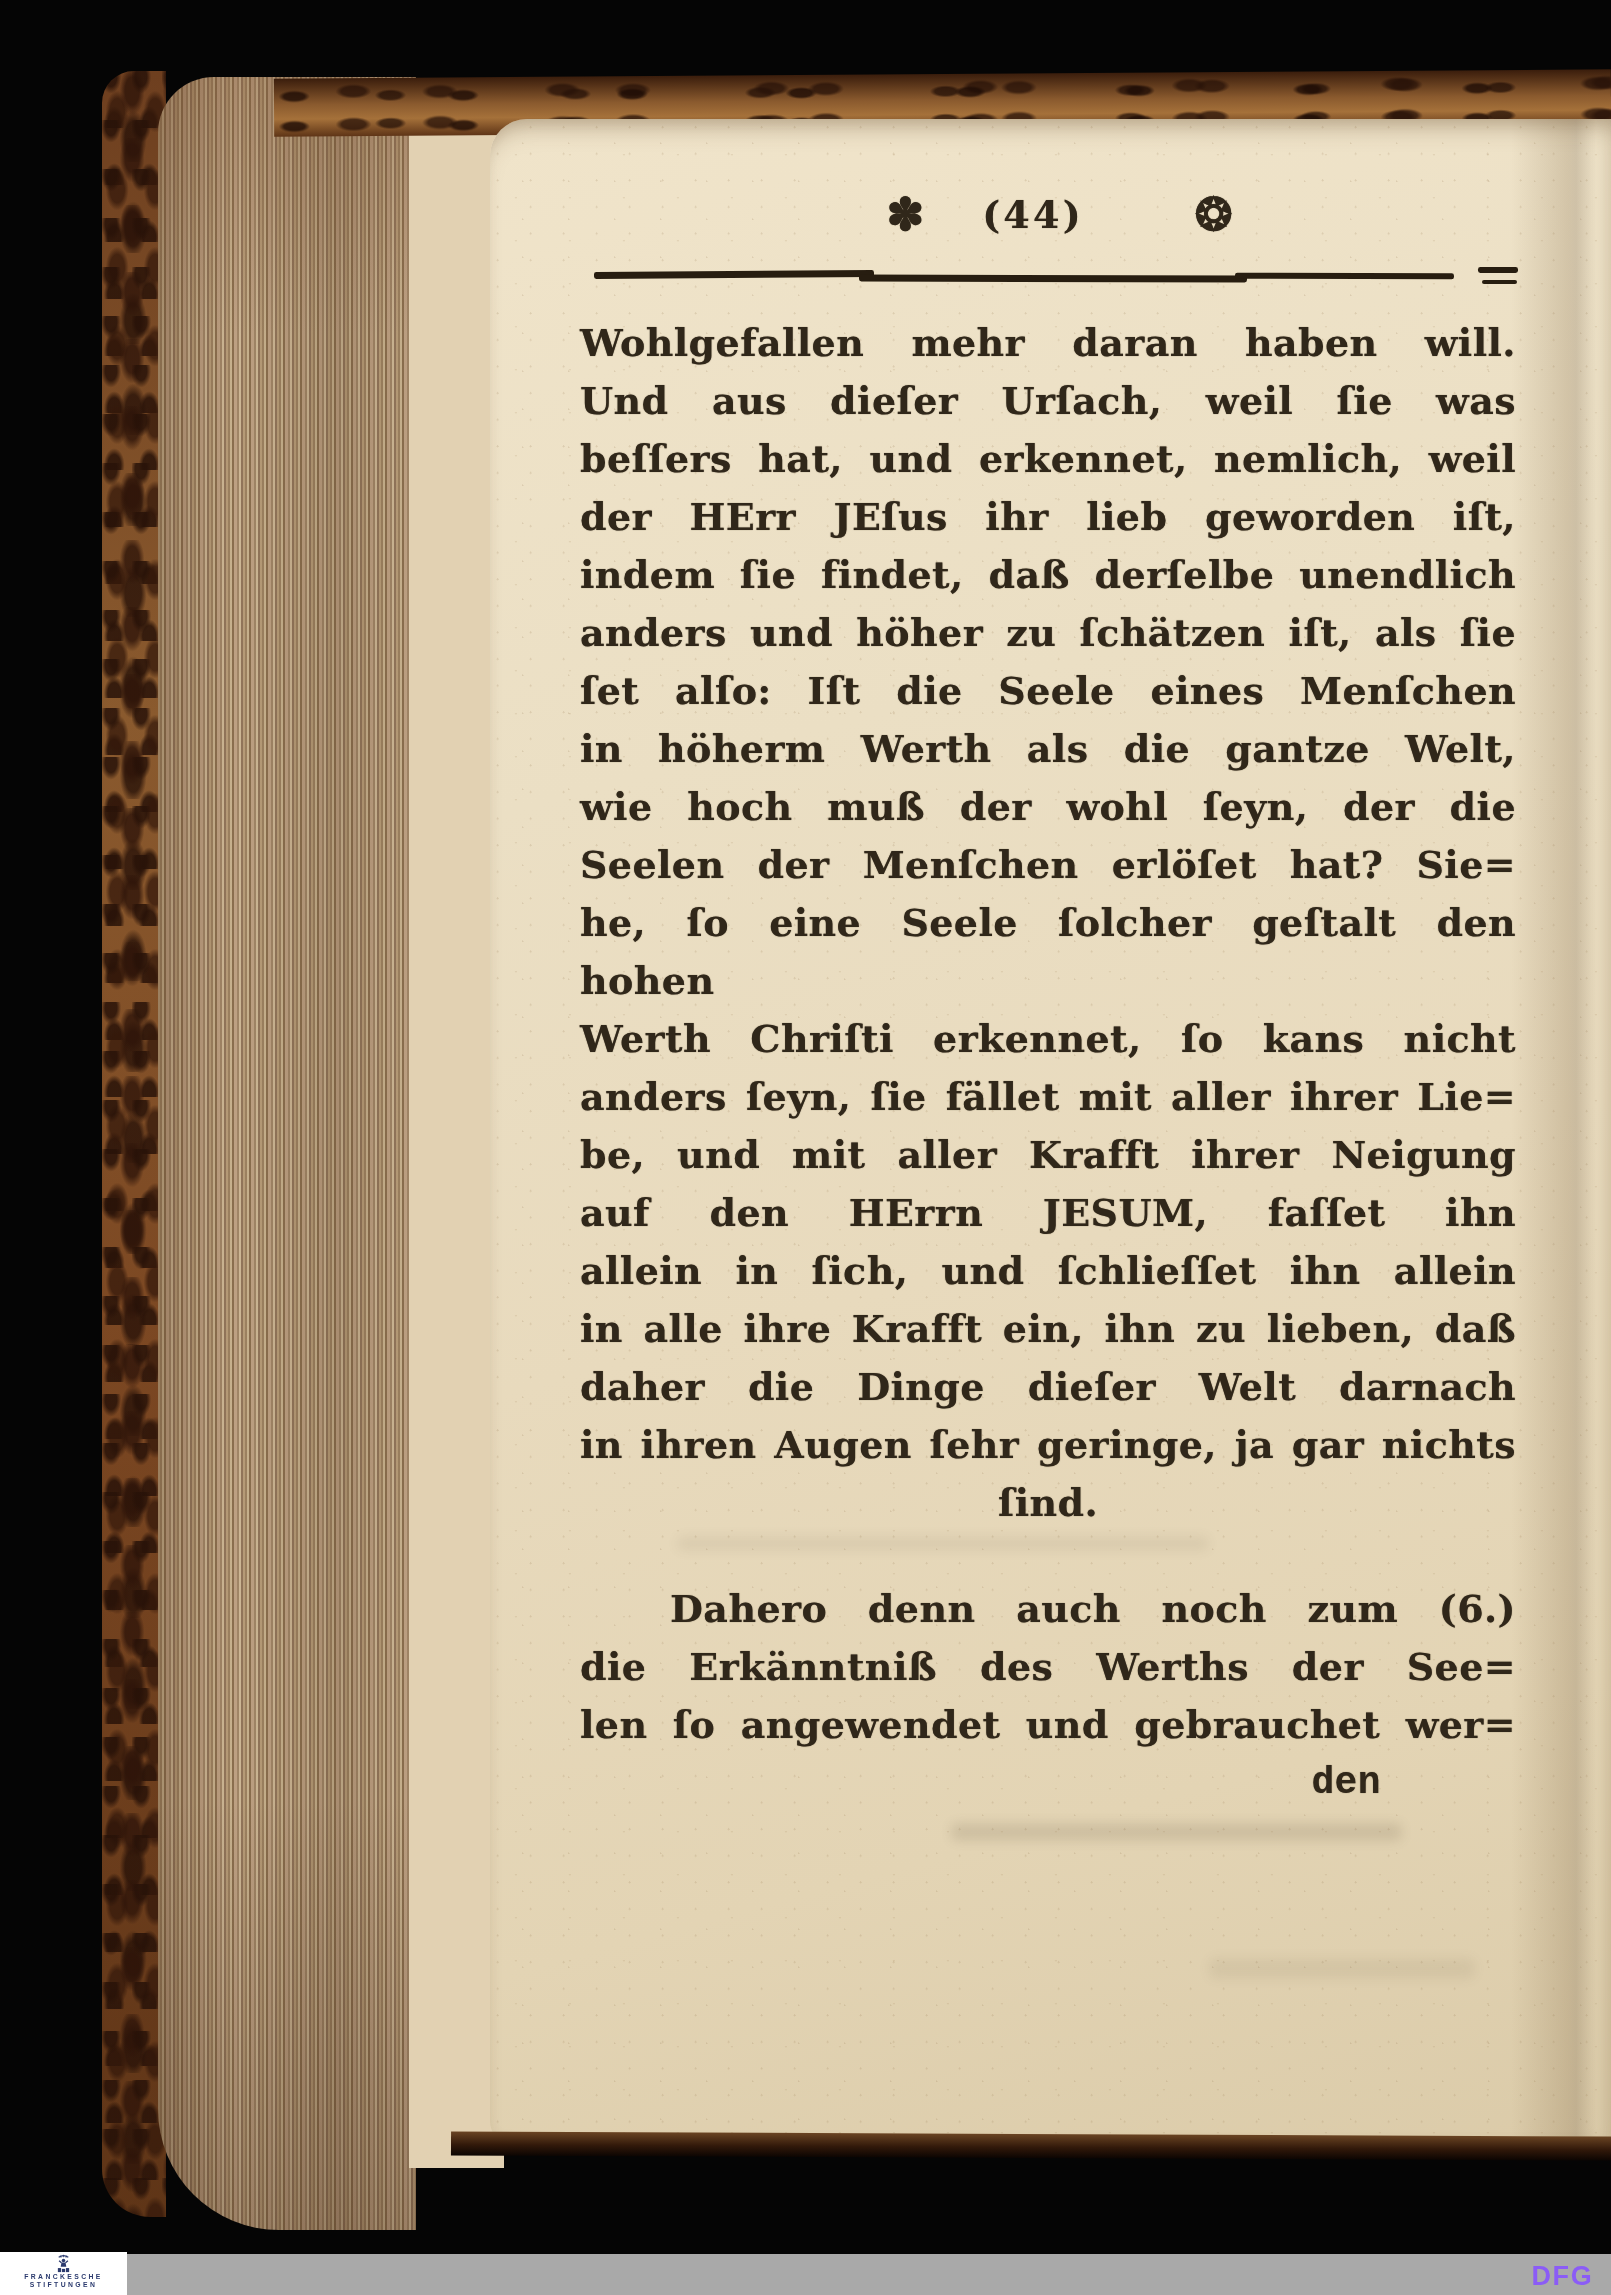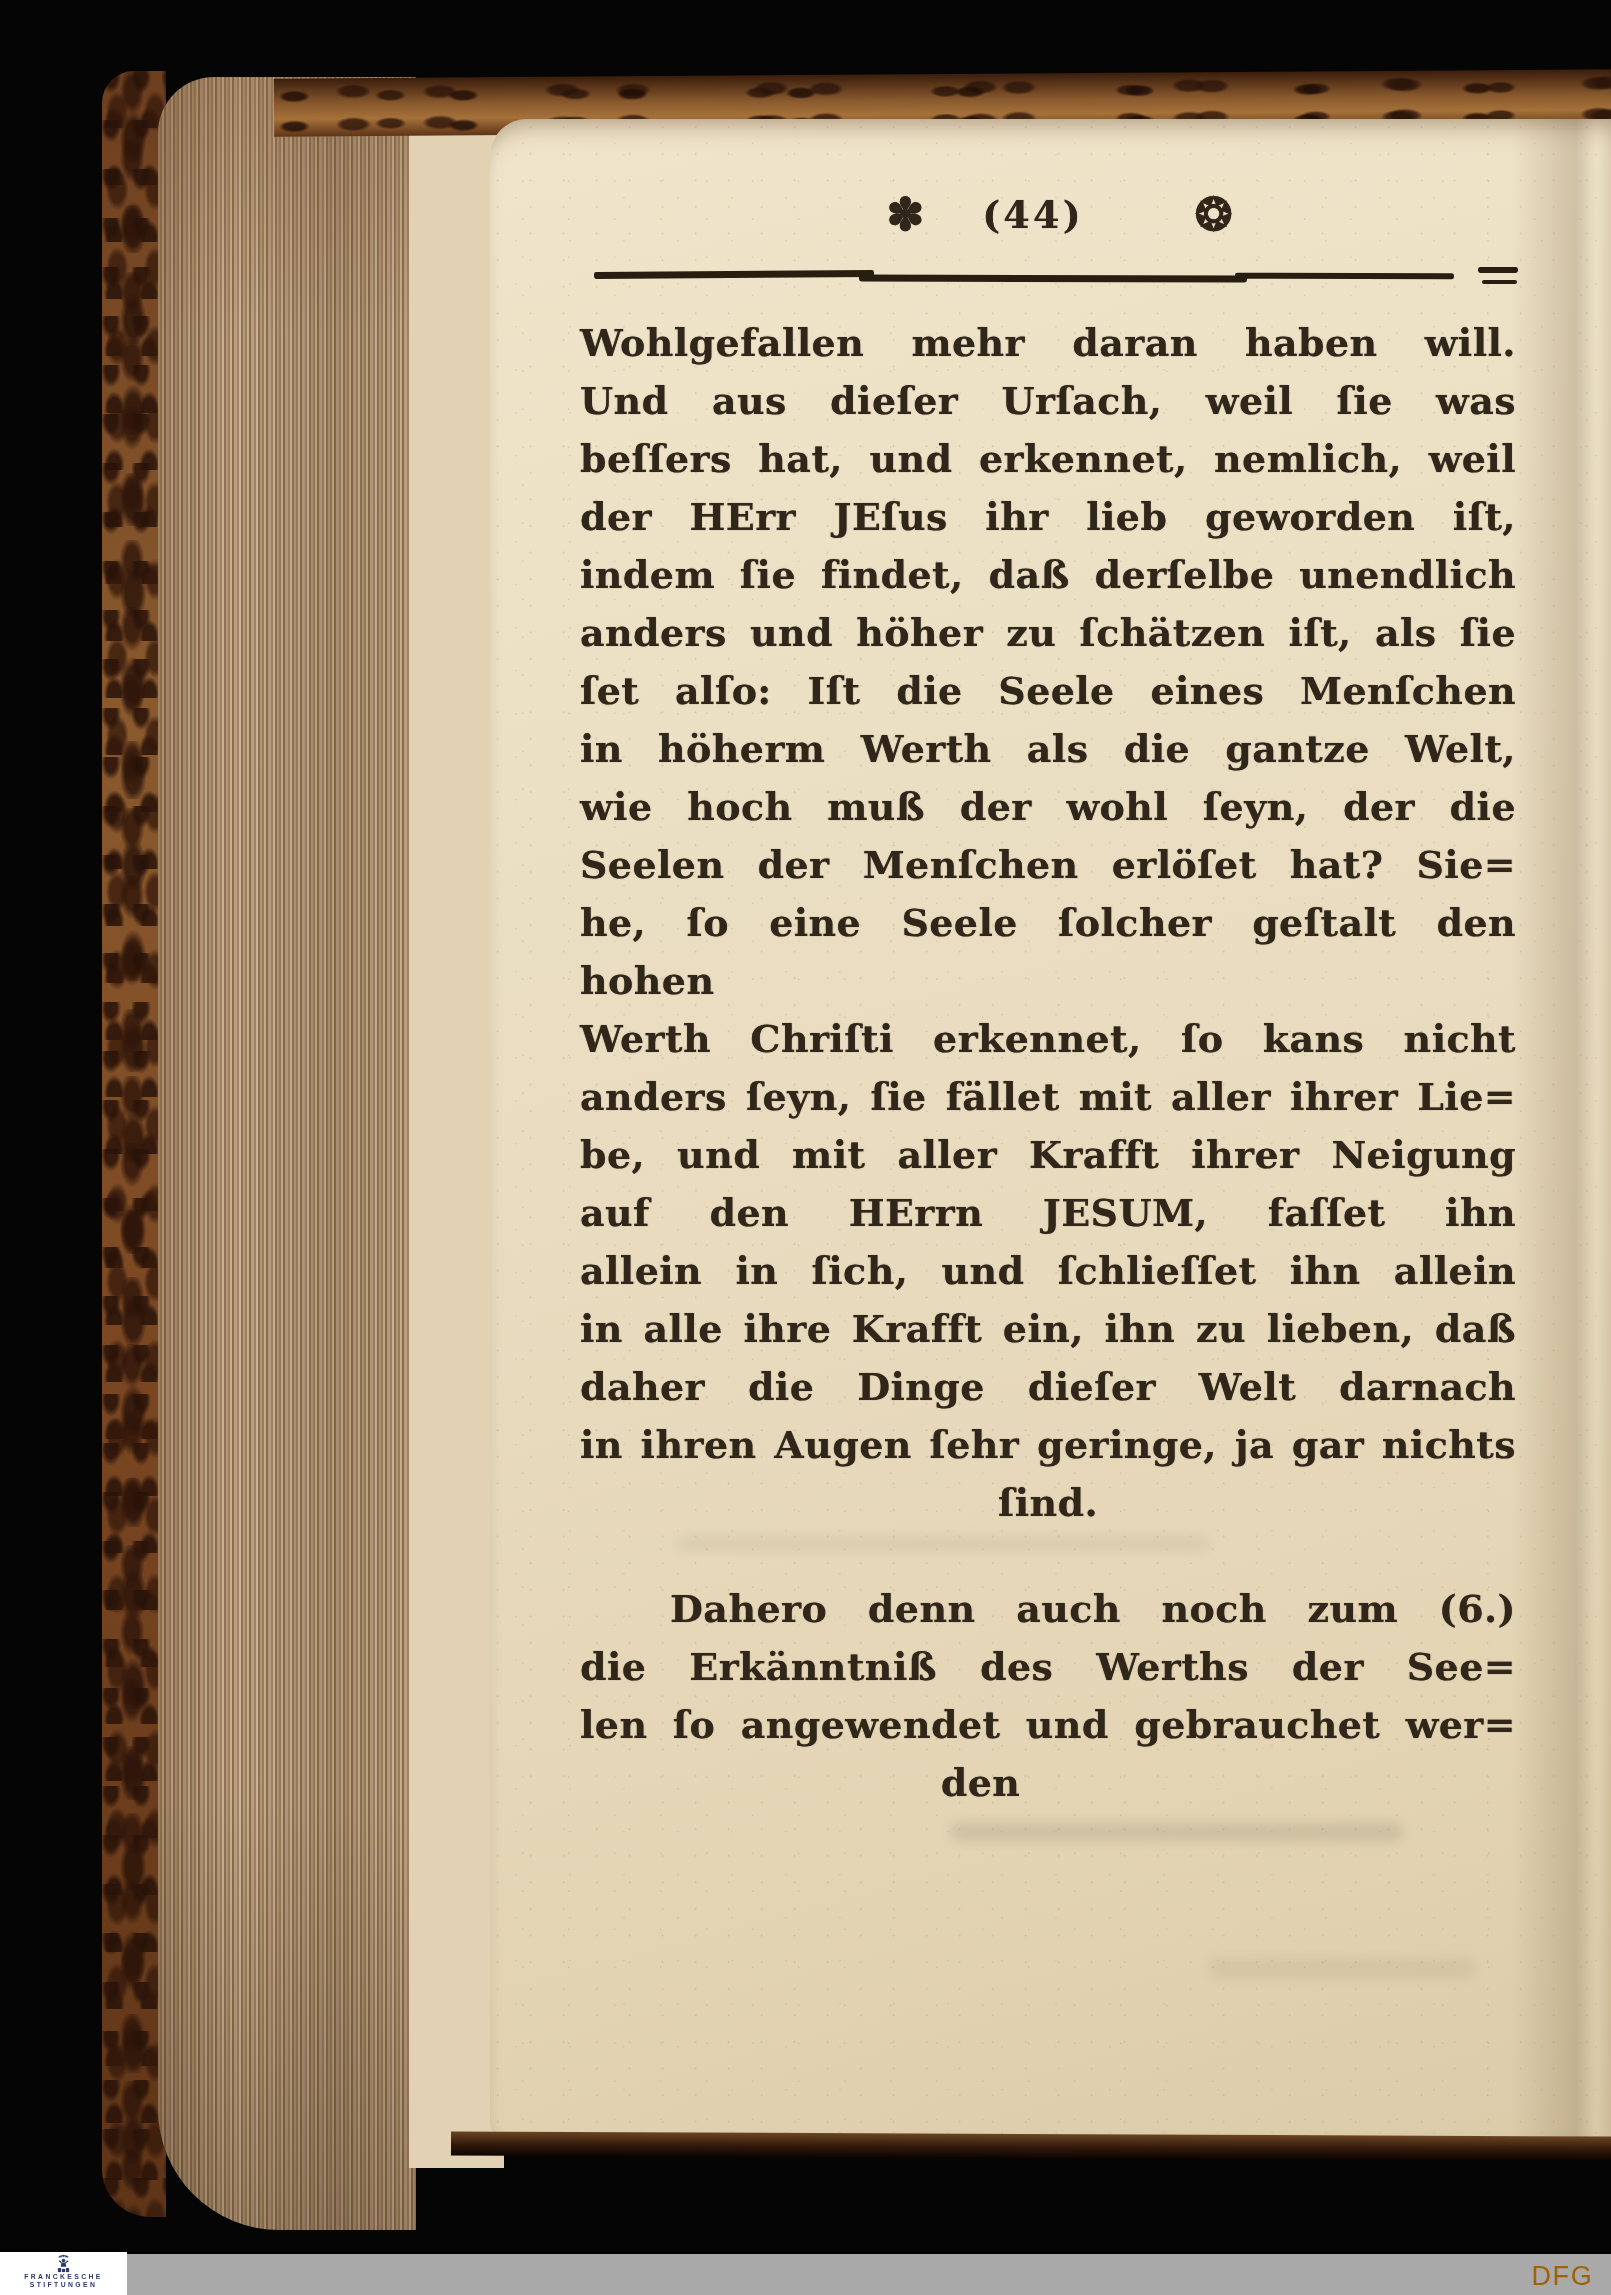--- a/index.html
+++ b/index.html
@@ -67,34 +67,34 @@
   .rule .s3{left:643px;top:7.3px;width:219px;height:6.4px;transform:rotate(.2deg);}
   .rule .e1{left:886px;top:0.8px;width:40px;height:6.4px;}
   .rule .e2{left:890px;top:13.7px;width:35px;height:4.8px;}
 
   .text-block{position:absolute;left:580px;top:314px;width:936px;font-weight:bold;
     font-size:38px;line-height:58px;letter-spacing:0.4px;word-spacing:2.4px;
     text-shadow:0 0 1px rgba(44,32,14,.65);}
   .tline{white-space:nowrap;}
   .tline.j{text-align:justify;text-align-last:justify;white-space:normal;}
   .tline.left{text-align:center;}
-  .tline.right{text-align:center;padding-right:135px;}
+  .tline.right{text-align:right;padding-right:135px;font-family:Liberation Mono, monospace;}
   .tline.indent{padding-left:90px;text-align:justify;text-align-last:justify;white-space:normal;}
   .tline.parabreak{margin-top:48px;}
 
   .ghost{position:absolute;background:rgba(70,56,36,.6);filter:blur(5.6px);border-radius:6.4px;}
   .g1{left:951px;top:1823px;width:451px;height:17.7px;opacity:.22;}
   .g2{left:677px;top:1536px;width:532px;height:14.5px;opacity:.12;}
   .g3{left:1209px;top:1958px;width:266px;height:21px;opacity:.12;}
 
   
   .footer-bar{position:absolute;left:0;top:2254px;width:1611px;height:42px;
     background:var(--footer_gray,#a9a9a9);}
   .dfg{position:absolute;right:17.7px;top:2261px;font-family:"Liberation Sans",sans-serif;
-    font-weight:normal;font-size:27px;letter-spacing:1.6px;color:#a16207;}
+    font-weight:bold;font-size:27px;letter-spacing:1.6px;color:#8b5cf6;}
   .libbox{position:absolute;left:0;top:2252px;width:127px;height:44px;background:#fff;
     display:flex;flex-direction:column;align-items:center;justify-content:flex-start;}
   .lib-emblem{margin-top:1.6px;}
   .libtext{font-family:"Liberation Sans",sans-serif;font-size:6.8px;font-weight:bold;
     letter-spacing:2.4px;color:var(--logo_blue,#2b3a6e);line-height:8px;text-align:center;}
 </style>
 </head>
 <body>
 
 <div id="stage" style="--ink: #30271a; --paper: #e9dcc1; --leather: #7b4722; --edge_tan: #b39770; --footer_gray: #a9a9a9; --logo_blue: #2b3a6e;">

